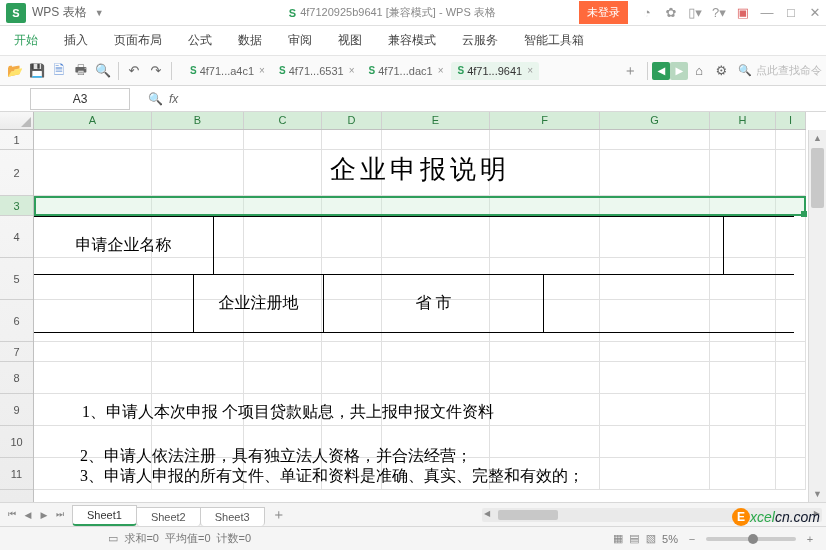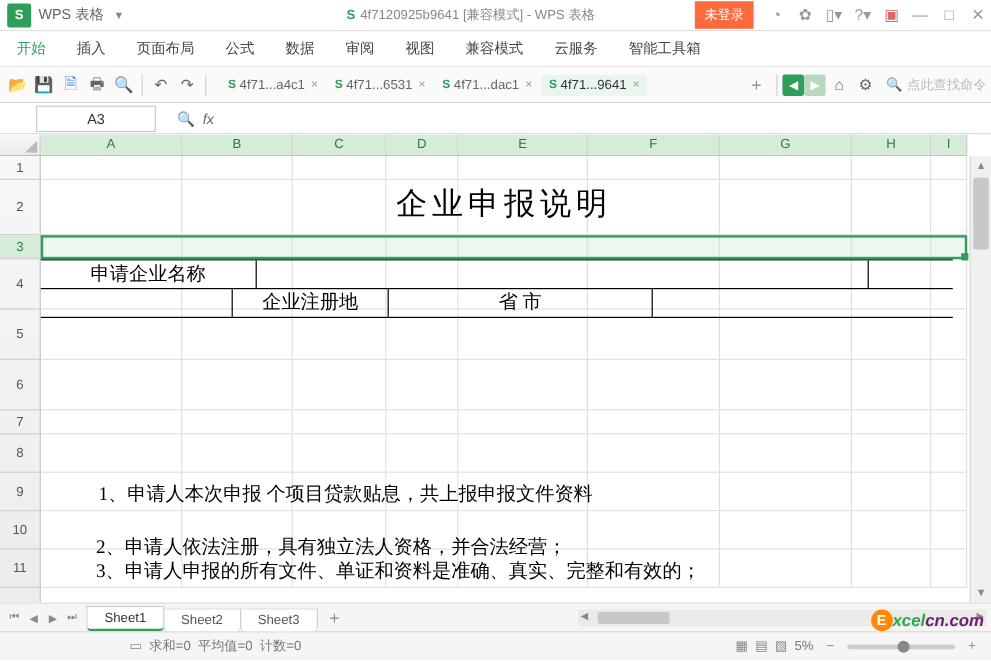--- a/index.html
+++ b/index.html
@@ -68,21 +68,21 @@
 .cells .grid-row:nth-child(11) { height: 32px; }
 
 
 .sel-row-overlay { position: absolute; top: 84px; left: 34px; right: 20px; height: 20px; border: 2px solid #2e9e5b; background: rgba(200,235,210,.35); pointer-events: none; z-index: 5; }
 .sel-row-overlay::after { content: ""; position: absolute; right: -3px; bottom: -3px; width: 6px; height: 6px; background: #2e9e5b; }
 
 
 .doc-overlay { position: absolute; top: 18px; left: 34px; right: 20px; bottom: 0; pointer-events: none; }
 .doc-title { position: absolute; top: 22px; left: 0; right: 0; text-align: center; font-size: 26px; font-family: SimSun, serif; color: #000; letter-spacing: 4px; }
 .doc-table { position: absolute; top: 86px; left: 0; width: 760px; border-top: 1.5px solid #000; }
-.doc-tr { display: flex; border-bottom: 1.5px solid #000; height: 24px; }
+.doc-tr { display: flex; border-bottom: 1.5px solid #000; height: 58px; }
 .doc-td { border-right: 1.5px solid #000; display: flex; align-items: center; justify-content: center; font-size: 16px; font-family: SimSun, serif; color: #000; }
 .doc-td.last { border-right: none; }
 .doc-text { position: absolute; left: 4px; font-size: 16px; font-family: SimSun, serif; color: #000; }
 .doc-declare { top: 236px; font-weight: bold; letter-spacing: 2px; }
 
 
 .vscroll { position: absolute; top: 18px; right: 0; width: 18px; bottom: 0; background: #f0f0f0; border-left: 1px solid #d8d8d8; }
 .vscroll .thumb { position: absolute; left: 2px; right: 2px; top: 18px; height: 60px; background: #c8c8c8; border-radius: 2px; }
 .vscroll .arrow-up, .vscroll .arrow-dn { position: absolute; left: 0; right: 0; height: 16px; display: flex; align-items: center; justify-content: center; color: #888; font-size: 9px; }
 .vscroll .arrow-up { top: 0; }
@@ -107,23 +107,23 @@
 .sb-left { display: flex; align-items: center; gap: 6px; margin-left: 100px; }
 .sb-right { margin-left: auto; display: flex; align-items: center; gap: 6px; }
 .sb-icon { color: #888; }
 .zoom-slider { width: 90px; height: 4px; background: #ccc; position: relative; border-radius: 2px; }
 .zoom-slider .knob { position: absolute; left: 42px; top: -3px; width: 10px; height: 10px; background: #888; border-radius: 50%; }
 .zoom-btn { width: 16px; text-align: center; color: #888; cursor: pointer; }
 
 
 .watermark { position: absolute; right: 6px; bottom: 26px; z-index: 50; pointer-events: none; }
 .wm-e { display: inline-block; background: #ff8a00; color: #fff; font-weight: bold; border-radius: 50%; width: 18px; height: 18px; line-height: 18px; text-align: center; font-size: 12px; vertical-align: middle; }
-.wm-text { font-style: italic; font-weight: bold; font-size: 14px; vertical-align: middle; text-align: center; }
+.wm-text { font-style: italic; font-weight: normal; font-size: 14px; vertical-align: middle; text-align: center; }
 .wm-ex { color: #2aa84a; }
-.wm-cn { color: #701a75; }
+.wm-cn { color: #0f172a; }
 </style>
 </head>
 <body>
 
 <div class="titlebar">
   <span class="app-badge">S</span>
   <div class="app-title-group">
     <span class="app-title-text">WPS 表格</span>
     <span class="drop-arrow">▼</span>
   </div>

